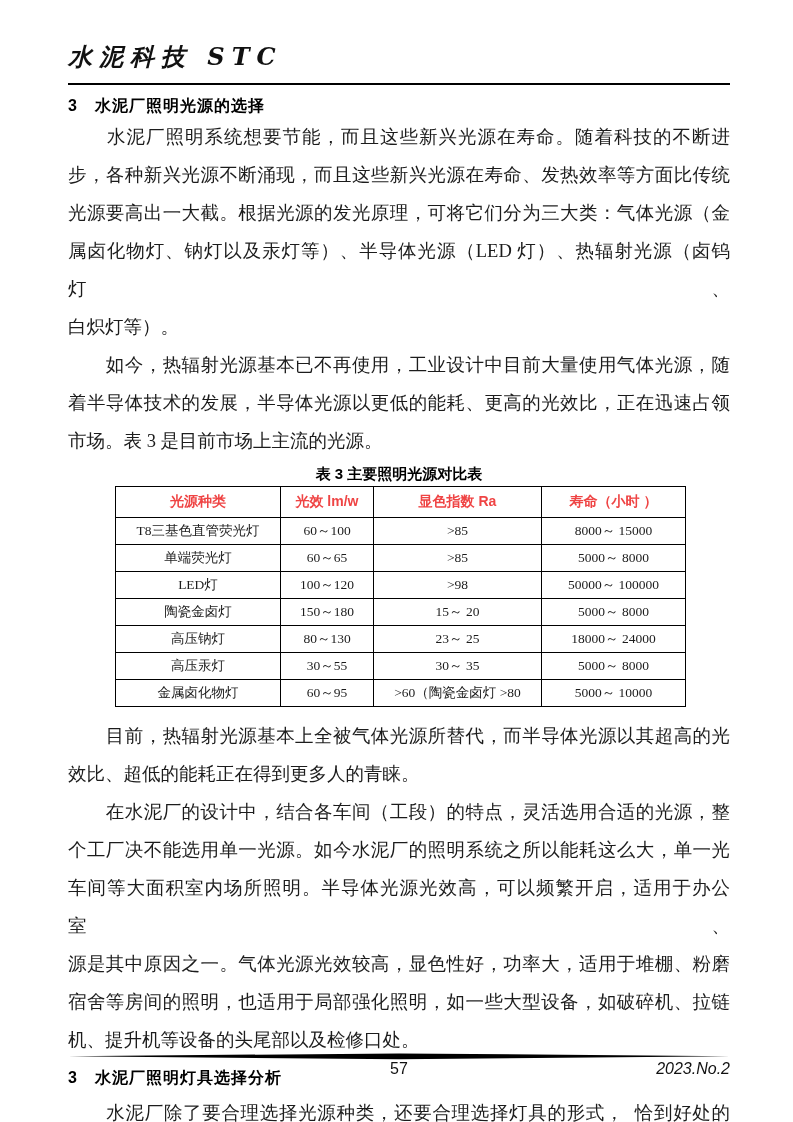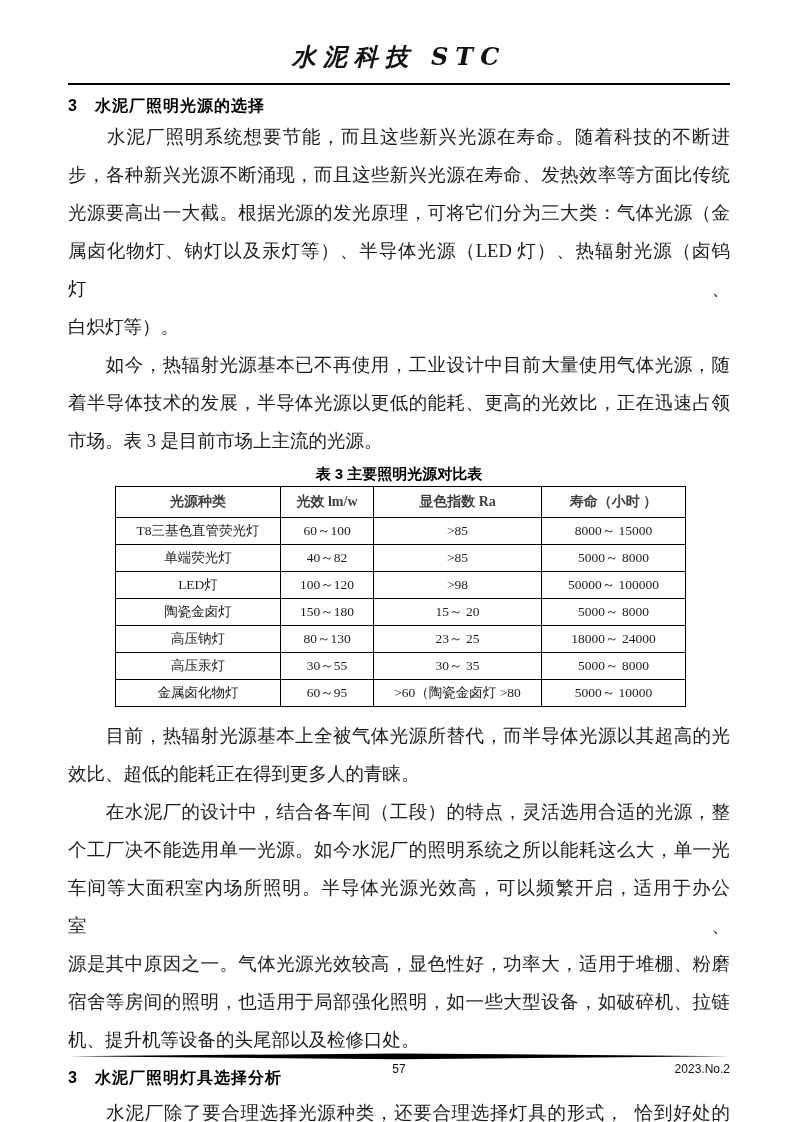--- a/index.html
+++ b/index.html
@@ -10,21 +10,21 @@
     background:#ffffff;
     color:#1c1c1c;
     font-family:"Liberation Serif","DejaVu Serif",serif;
     overflow:hidden;
   }
   .content {
     position:absolute; left:68px; top:0; width:662px;
   }
   .journal-title {
     padding-top:42px;
-    text-align:center;
+    text-align:left;
     font-family:"DejaVu Serif","Liberation Serif",serif;
     font-style:italic;
     font-weight:700;
     font-size:24px;
     line-height:30px;
     letter-spacing:7px;
     color:#111;
   }
   .header-rule {
     margin-top:11px;
@@ -72,40 +72,40 @@
   table.light-table th, table.light-table td {
     border:1px solid #000;
     text-align:center;
     vertical-align:middle;
     padding:0 2px;
     overflow:hidden;
     white-space:nowrap;
   }
   table.light-table th {
     height:30px;
-    font-family:Liberation Serif, serif;
+    font-family:Liberation Sans, sans-serif;
     font-weight:700;
     font-size:14px;
-    color:#404040;
+    color:#ef4444;
   }
   table.light-table td {
     height:26px;
     font-size:13.5px;
     font-family:"Liberation Serif","DejaVu Serif",serif;
   }
   .footer-rule {
     position:absolute; left:68px; top:1053px; width:662px; height:7px;
   }
   .footer-row {
     position:absolute; left:68px; top:1061px; width:662px; height:16px;
     font-family:"Liberation Sans","DejaVu Sans",sans-serif;
-    font-size:12px; line-height:16px; color:#111;
+    font-size:16px; line-height:16px; color:#111;
   }
   .page-number { position:absolute; left:0; width:100%; text-align:center; }
-  .issue-label { position:absolute; right:0; text-align:right; }
+  .issue-label { position:absolute; right:0; text-align:right;font-style:italic; }
 </style>
 </head>
 <body>
 
 <div class="page">
   <div class="content">
 
     <div class="journal-title">水泥科技 STC</div>
 
     <div class="header-rule"></div>
@@ -145,21 +145,21 @@
       </thead>
       <tbody>
           <tr>
             <td>T8三基色直管荧光灯</td>
             <td>60～100</td>
             <td>&gt;85</td>
             <td>8000～ 15000</td>
           </tr>
           <tr>
             <td>单端荧光灯</td>
-            <td>40～82</td>
+            <td>60～65</td>
             <td>&gt;85</td>
             <td>5000～ 8000</td>
           </tr>
           <tr>
             <td>LED灯</td>
             <td>100～120</td>
             <td>&gt;98</td>
             <td>50000～ 100000</td>
           </tr>
           <tr>

